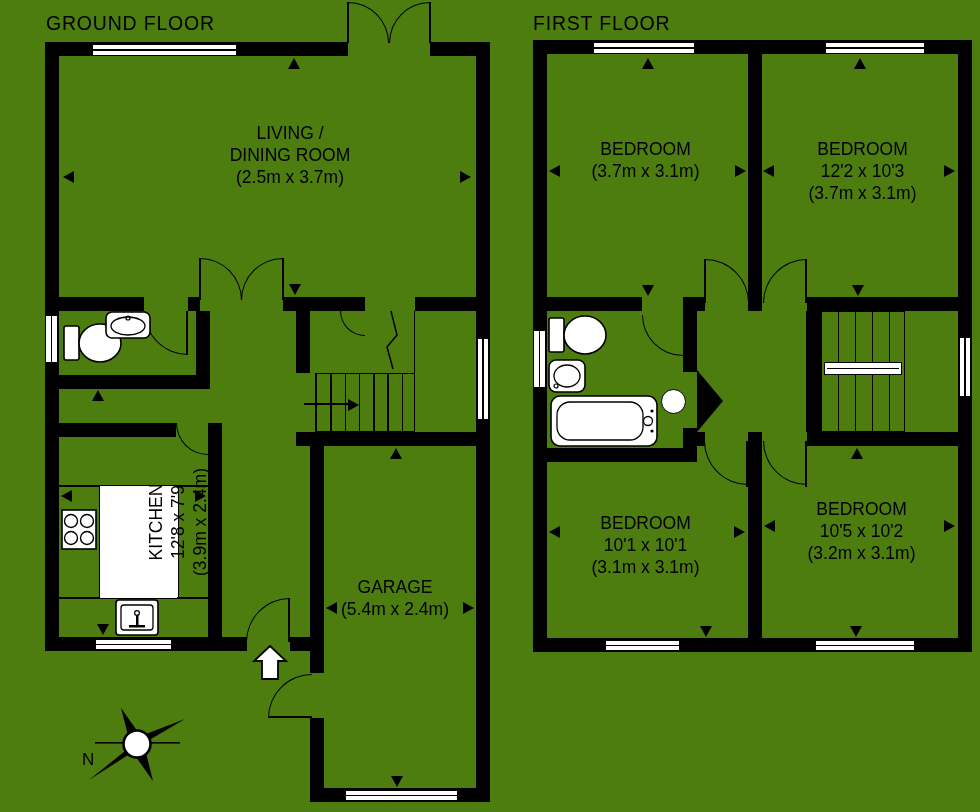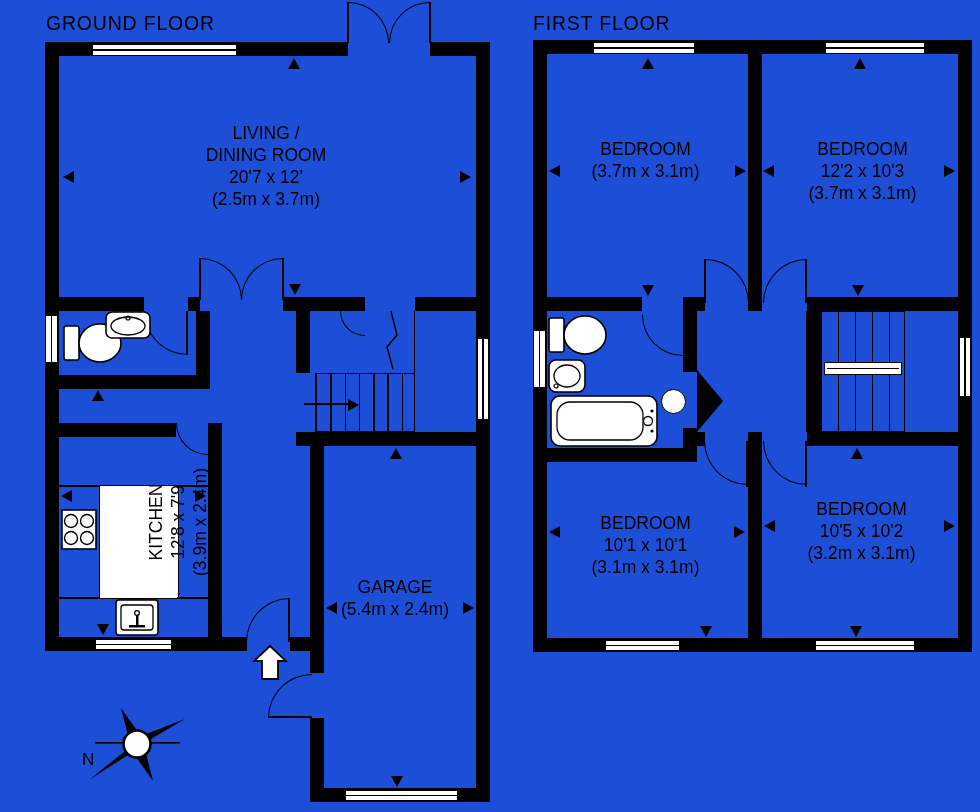--- a/index.html
+++ b/index.html
@@ -1,16 +1,16 @@
 <!DOCTYPE html>
 <html><head>
 <meta charset="utf-8">
 <style>
   html,body{margin:0;padding:0;background:#fff;}
-  #plan{position:relative;width:980px;height:812px;background:#1d4ed8;overflow:hidden;
+  #plan{position:relative;width:980px;height:812px;background:#4d7c0f;overflow:hidden;
         font-family:"Liberation Sans", sans-serif;color:#000;}
   .abs{position:absolute;box-sizing:border-box;}
   .w{position:absolute;background:#000;box-sizing:border-box;}
   .win{position:absolute;background:#fff;border:1.5px solid #000;box-sizing:border-box;}
   .win::after{content:'';position:absolute;left:-1px;right:-1px;top:50%;height:1.5px;margin-top:-0.75px;background:#000;}
   .winv{position:absolute;background:#fff;border:1.5px solid #000;box-sizing:border-box;}
   .winv::after{content:'';position:absolute;top:-1px;bottom:-1px;left:50%;width:1.5px;margin-left:-0.75px;background:#000;}
   .arc{position:absolute;box-sizing:border-box;border:0 solid #000;}
   .arc-tr{border-top:1.5px solid #000;border-right:1.5px solid #000;border-top-right-radius:100% 100%;}
   .arc-tl{border-top:1.5px solid #000;border-left:1.5px solid #000;border-top-left-radius:100% 100%;}
@@ -150,24 +150,23 @@
   <div class="tri tri-d" style="left:289px;top:284px;"></div>
   <div class="tri tri-u" style="left:92px;top:390px;"></div>
   <div class="tri tri-l" style="left:61px;top:490px;"></div>
   <div class="tri tri-r" style="left:195px;top:490px;"></div>
   <div class="tri tri-d" style="left:97px;top:624px;"></div>
   <div class="tri tri-l" style="left:326px;top:602px;"></div>
   <div class="tri tri-r" style="left:463px;top:602px;"></div>
   <div class="tri tri-u" style="left:390px;top:448px;"></div>
   <div class="tri tri-d" style="left:391px;top:776px;"></div>
 
-  <div class="room-label" style="left:166px;top:122px;width:200px;">
+  <div class="room-label" style="left:190px;top:122px;width:200px;">
     <div class="rname">LIVING /
 DINING ROOM</div>
-    <div class="rdims">20'7 x 12'</div>
     <div class="rmetric">(2.5m x 3.7m)</div>
   </div>
   <div class="room-label" style="left:98px;top:489px;width:160px;height:66px;transform:rotate(-90deg);">
     <div class="rname">KITCHEN</div>
     <div class="rdims">12'8 x 7'9</div>
     <div class="rmetric">(3.9m x 2.4m)</div>
   </div>
   <div class="room-label" style="left:315px;top:576px;width:160px;">
     <div class="rname">GARAGE</div>
     <div class="rmetric">(5.4m x 2.4m)</div>

